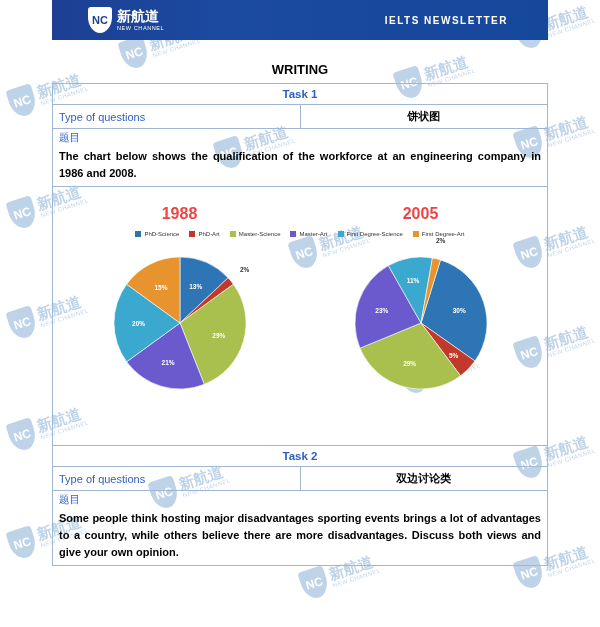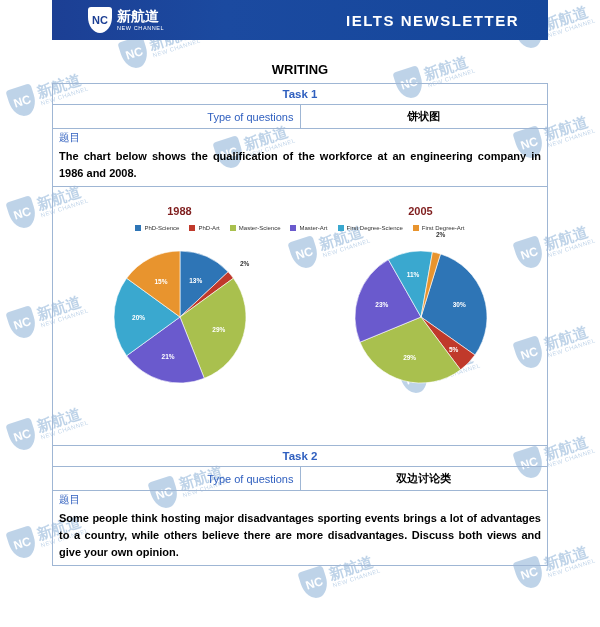--- a/index.html
+++ b/index.html
@@ -89,23 +89,23 @@
     font-weight: bold;
     display: flex;
     align-items: center;
     justify-content: center;
   }
   .logo-text { display: flex; flex-direction: column; line-height: 1.1; }
   .logo-cn { font-size: 14px; font-weight: bold; color: #ffffff; }
   .logo-en { font-size: 5.5px; color: #ffffff; letter-spacing: 0.6px; }
   .header-title {
     margin-left: auto;
-    margin-right: 29px;
+    margin-right: 40px;
     color: #ffffff;
-    font-size: 15px;
+    font-size: 10px;
     font-weight: bold;
     letter-spacing: 1.5px;
   }
 
   
   .doc {
     position: absolute;
     left: 52px;
     top: 40px;
     width: 496px;
@@ -132,21 +132,21 @@
   }
   .task-row td {
     text-align: center;
     color: #2f5fbf;
     font-weight: bold;
     font-size: 11.5px;
     padding: 4px 0;
   }
   .label-cell {
     color: #2f5fbf;
-    text-align: right;
+    text-align: left;
     width: 118px;
     font-size: 11px;
   }
   .value-cell {
     text-align: center;
     font-weight: bold;
     font-size: 12px;
     color: #000;
   }
   .timu {
@@ -171,23 +171,23 @@
   .charts {
     position: relative;
     height: 250px;
   }
   .chart-head {
     display: flex;
     justify-content: space-around;
     padding-top: 14px;
   }
   .chart-year {
-    font-size: 11px;
-    font-weight: bold;
-    color: #7f1d1d;
+    font-size: 16px;
+    font-weight: bold;
+    color: #ef4444;
     width: 200px;
     text-align: center;
   }
   .legend {
     display: flex;
     flex-wrap: wrap;
     justify-content: center;
     gap: 4px 10px;
     padding: 8px 70px 0 70px;
   }

